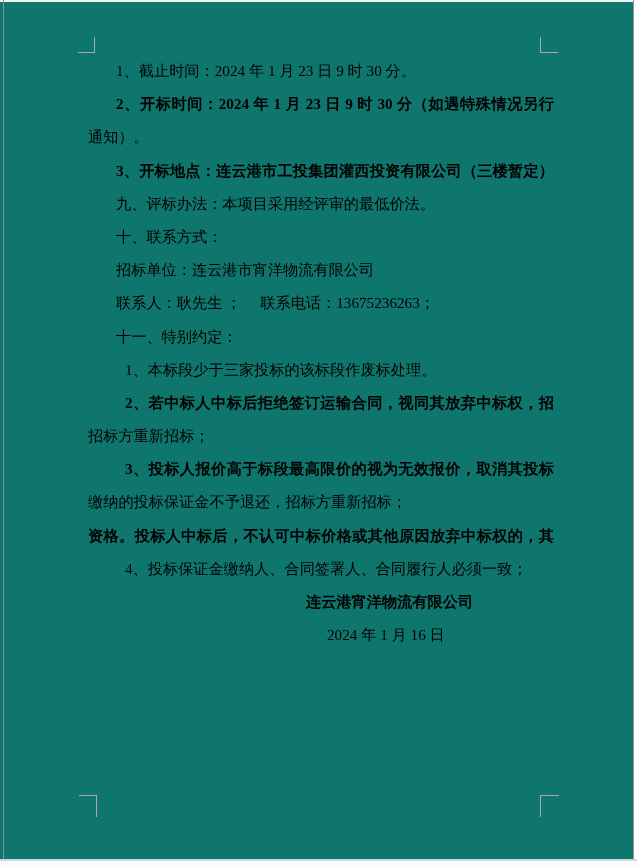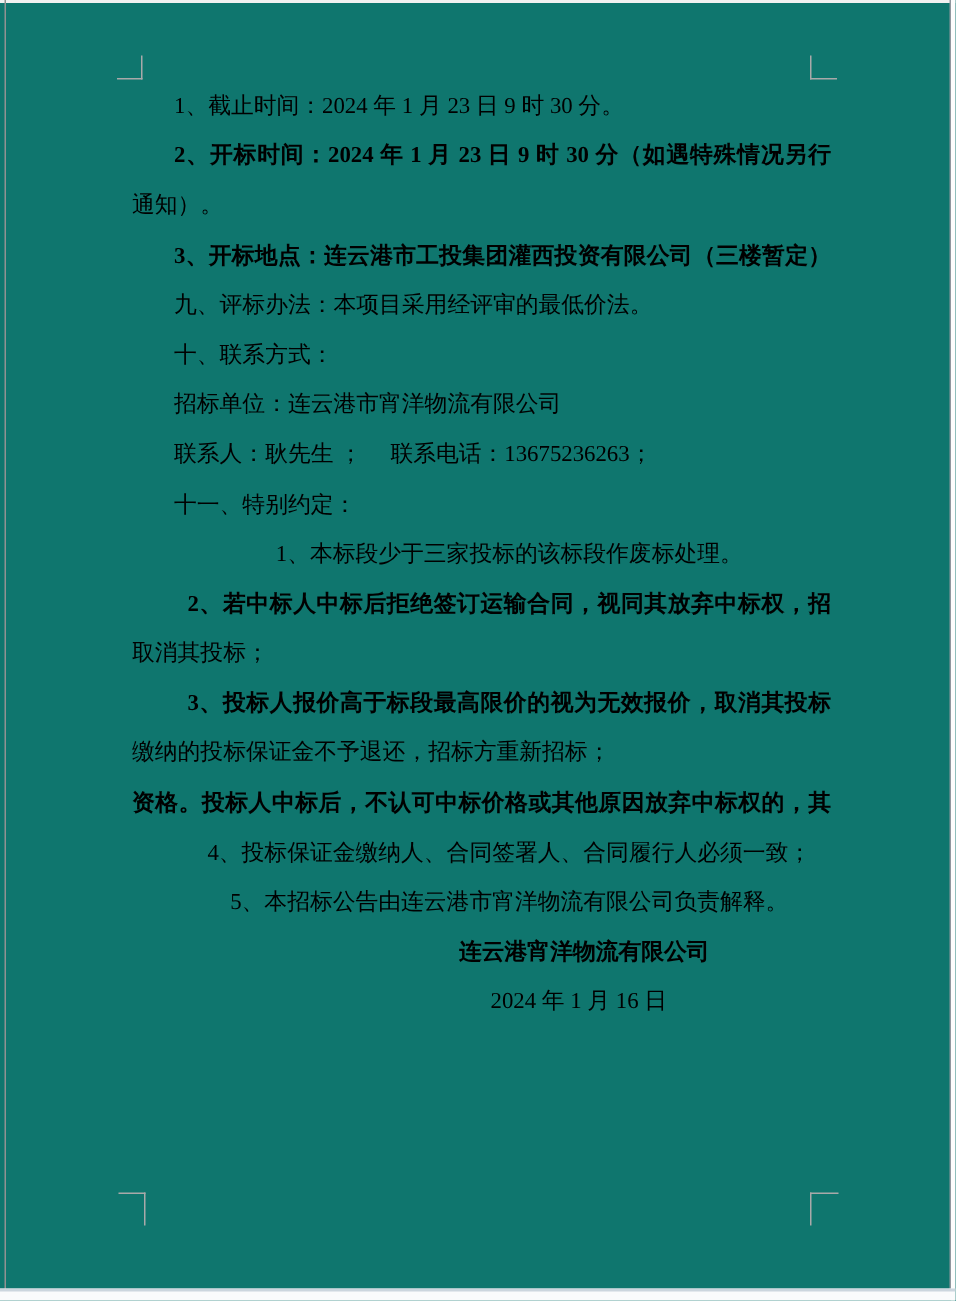--- a/index.html
+++ b/index.html
@@ -26,21 +26,21 @@
     position:absolute;left:88px;top:54px;width:466px;
     color:#000000;font-size:15.2px;
   }
   .line{
     height:33.2px;line-height:33.2px;
     white-space:nowrap;
     letter-spacing:0;
   }
   .line.full{white-space:normal;overflow:hidden;text-align:justify;text-align-last:justify;text-justify:inter-character;font-weight:bold;}
   .line.ind1{padding-left:28px;}
-  .line.ind2{padding-left:37px;text-align:center;}
+  .line.ind2{padding-left:37px;}
   .line.sig{padding-left:218px;font-weight:bold;}
   .line.date{padding-left:239px;}
 </style>
 </head>
 <body>
 
 <div class="page">
   <div class="edge-top"></div>
   <div class="edge-right-outer"></div>
   <div class="edge-left"></div>
@@ -57,22 +57,21 @@
       <div class="line ind1 full">2、开标时间：2024 年 1 月 23 日 9 时 30 分（如遇特殊情况另行</div>
       <div class="line">通知）。</div>
       <div class="line ind1 full">3、开标地点：连云港市工投集团灌西投资有限公司（三楼暂定）</div>
       <div class="line ind1">九、评标办法：本项目采用经评审的最低价法。</div>
       <div class="line ind1">十、联系方式：</div>
       <div class="line ind1">招标单位：连云港市宵洋物流有限公司</div>
       <div class="line ind1">联系人：耿先生 ；　 联系电话：13675236263；</div>
       <div class="line ind1">十一、特别约定：</div>
       <div class="line ind2">1、本标段少于三家投标的该标段作废标处理。</div>
       <div class="line ind2 full">2、若中标人中标后拒绝签订运输合同，视同其放弃中标权，招</div>
-      <div class="line">取消其投标；</div>
+      <div class="line">招标方重新招标；</div>
       <div class="line ind2 full">3、投标人报价高于标段最高限价的视为无效报价，取消其投标</div>
       <div class="line">缴纳的投标保证金不予退还，招标方重新招标；</div>
       <div class="line full">资格。投标人中标后，不认可中标价格或其他原因放弃中标权的，其</div>
       <div class="line ind2">4、投标保证金缴纳人、合同签署人、合同履行人必须一致；</div>
-      <div class="line ind2">5、本招标公告由连云港市宵洋物流有限公司负责解释。</div>
       <div class="line sig">连云港宵洋物流有限公司</div>
       <div class="line date">2024 年 1 月 16 日</div>
     </div>
 </div>
 
 </body></html>

